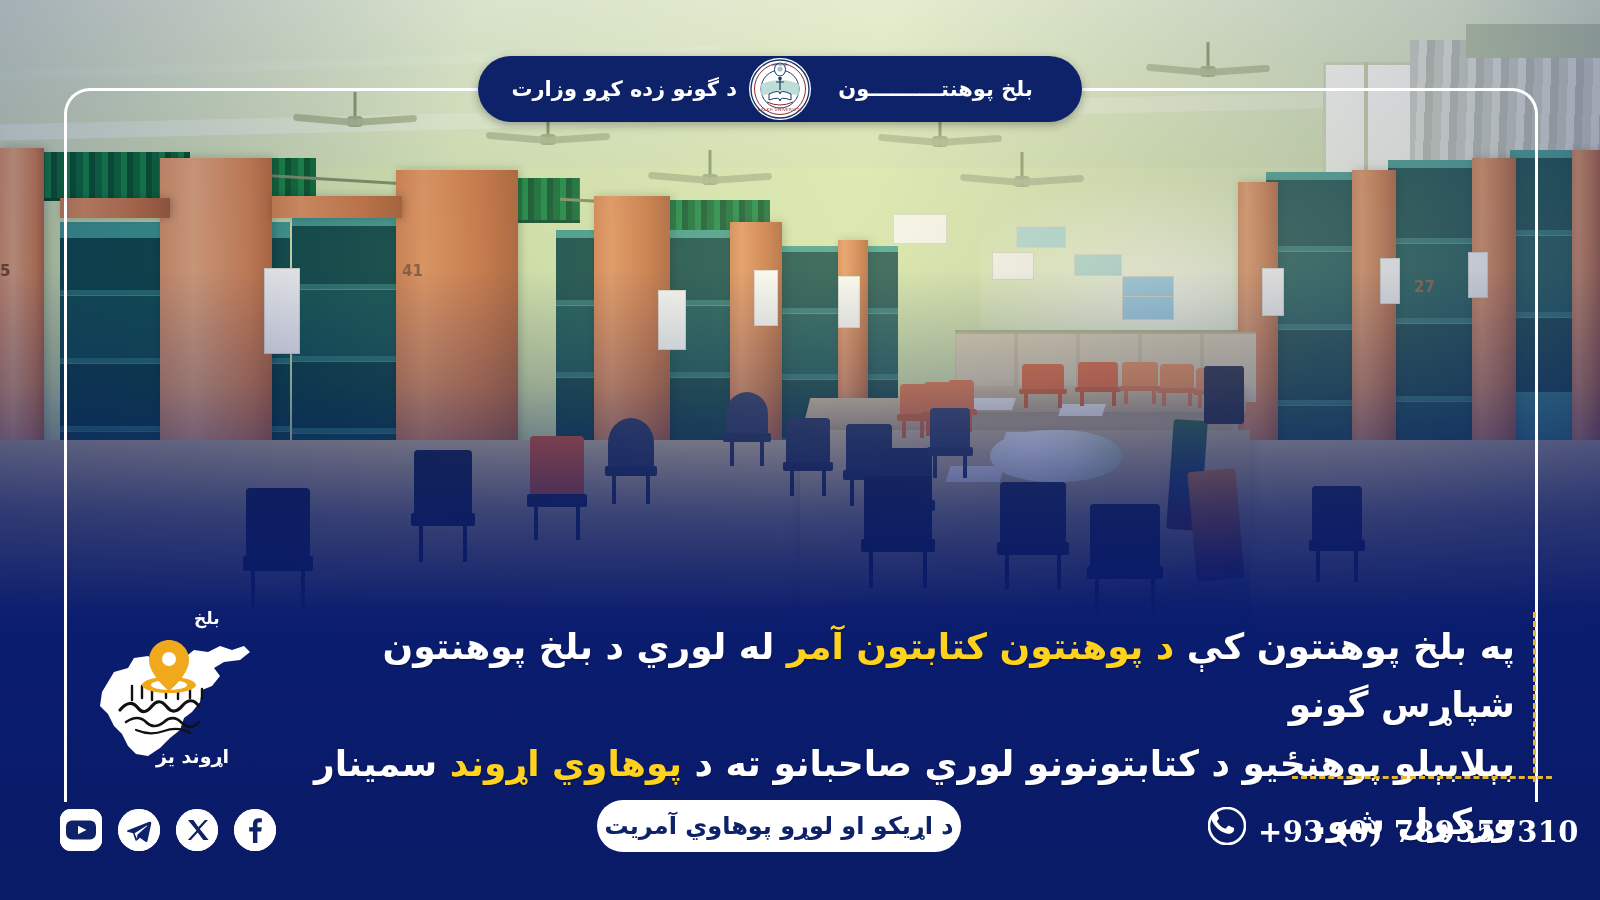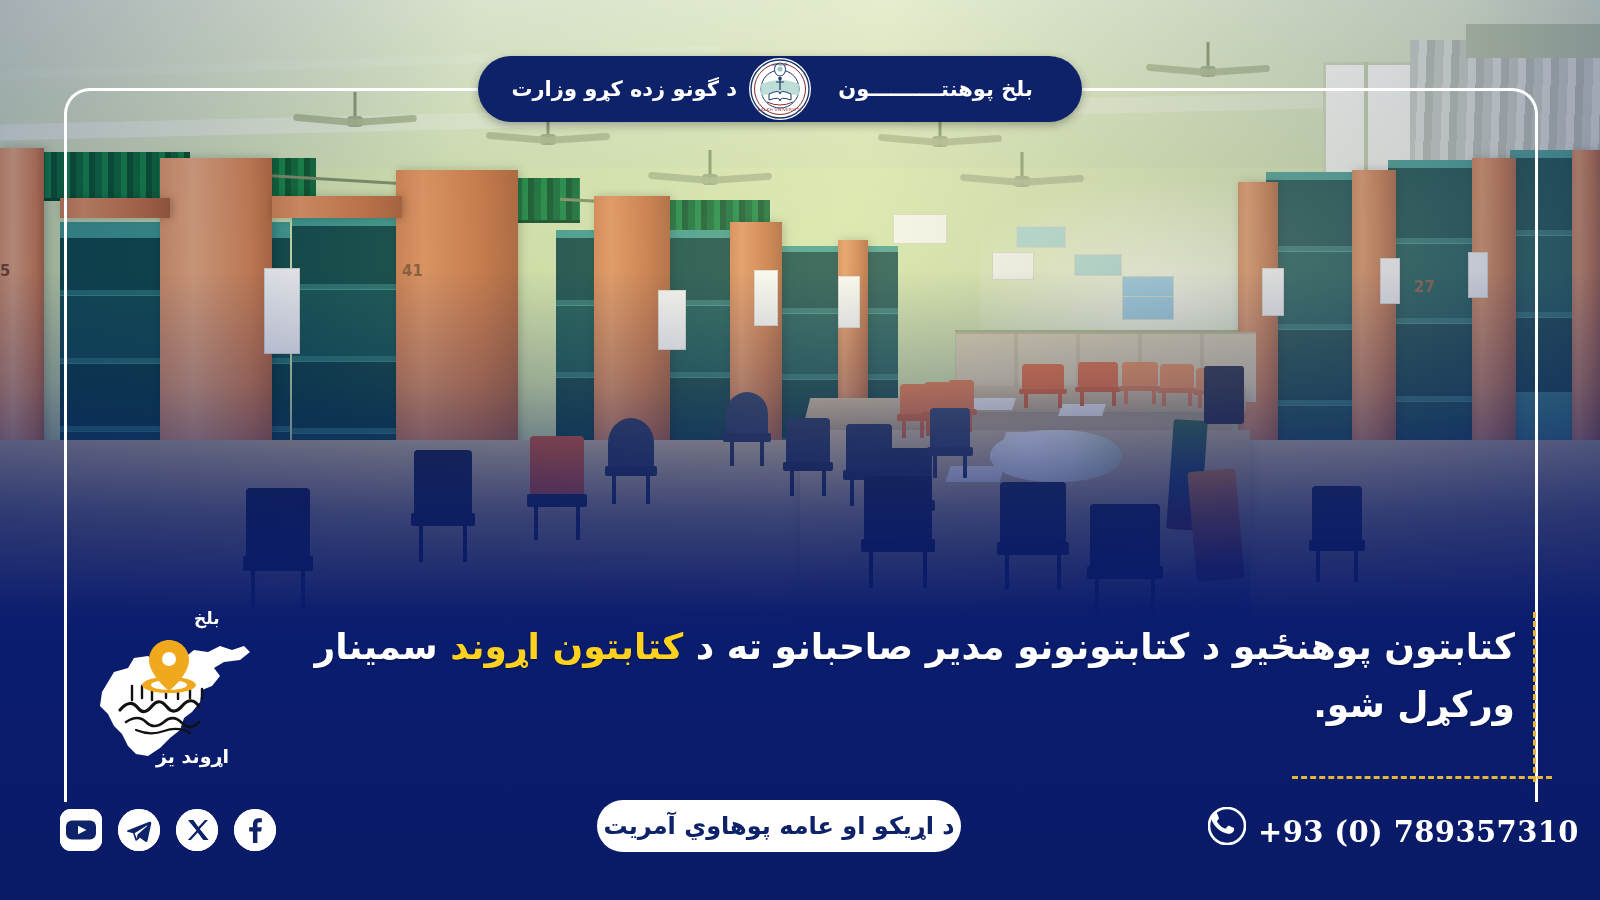--- a/index.html
+++ b/index.html
@@ -501,21 +501,24 @@
       <ellipse cx="95" cy="79" rx="18" ry="5" fill="#ffffff"></ellipse>
       <path d="M95 34 c-11 0 -20 9 -20 20 c0 15 20 31 20 31 c0 0 20 -16 20 -31 c0 -11 -9 -20 -20 -20 Z" fill="#f0a81c"></path>
       <circle cx="95" cy="53" r="7" fill="#ffffff"></circle>
     </svg>
     <div class="lbl lbl-top">بلخ</div>
     <div class="lbl lbl-bot">اړوند يز</div>
   </div>
 
   <div class="body-text">
     <div>
-      <span>کتابتون پوهنځيو د کتابتونونو مدير صاحبانو ته د </span><span class="hl">کتابتون اړوند</span><span> سمينار ورکړل شو.</span>
+      <span>په بلخ پوهنتون کې </span><span class="hl">د پوهنتون کتابتون آمر</span><span> له لوري د بلخ پوهنتون شپاړس گونو</span>
+    </div>
+    <div>
+      <span>بېلابېلو پوهنځيو د کتابتونونو لوري صاحبانو ته د </span><span class="hl">پوهاوي اړوند</span><span> سمينار ورکړل شو.</span>
     </div>
   </div>
 
   <div class="social">
     <a class="ic" href="#">
       <svg width="42" height="42" viewBox="0 0 42 42" aria-hidden="true">
         <circle cx="21" cy="21" r="21" fill="#ffffff"></circle>
         <path d="M23.4 34V22.6h3.8l.6-4.4h-4.4v-2.8c0-1.3.35-2.1 2.2-2.1h2.3V9.4c-.4-.05-1.77-.17-3.36-.17-3.33 0-5.6 2.03-5.6 5.76v3.2h-3.76v4.4h3.76V34z" fill="#0d2268"></path>
       </svg>
     </a>
@@ -534,21 +537,21 @@
     <a class="ic yt" href="#">
       <svg width="42" height="42" viewBox="0 0 42 42" aria-hidden="true">
         <rect x="0" y="0" width="42" height="42" rx="11" fill="#ffffff"></rect>
         <rect x="6" y="11.5" width="30" height="19" rx="6" fill="#0d2268"></rect>
         <path d="M18 16.8 26.5 21 18 25.2z" fill="#ffffff"></path>
       </svg>
     </a>
   </div>
 
   <div class="dept-pill">
-    <span>د اړيکو او عامه پوهاوي آمريت</span>
+    <span>د اړيکو او لوړو پوهاوي آمريت</span>
   </div>
 
   <div class="phone">
     <span>
       <svg width="38" height="38" viewBox="0 0 38 38" aria-hidden="true">
         <circle cx="19" cy="19" r="18" fill="none" stroke="#ffffff" stroke-width="2.6"></circle>
         <path d="M14.6 11.6c-.5-1.1-1-1.1-1.5-1.1h-1.2c-.45 0-1.15.17-1.75.83-.6.66-2.3 2.24-2.3 5.47 0 3.23 2.35 6.35 2.68 6.79.33.44 4.55 7.28 11.2 9.92 5.53 2.18 6.66 1.75 7.86 1.64 1.2-.11 3.87-1.58 4.42-3.1.55-1.53.55-2.84.38-3.12-.16-.27-.6-.44-1.26-.77-.66-.33-3.87-1.91-4.47-2.13-.6-.22-1.04-.33-1.48.33-.44.66-1.7 2.13-2.08 2.57-.38.44-.77.5-1.43.17-.66-.33-2.76-1.02-5.26-3.25-1.95-1.73-3.26-3.87-3.64-4.53-.38-.66-.04-1.02.29-1.35.3-.3.66-.77.99-1.15.33-.39.44-.66.66-1.1.22-.44.11-.83-.06-1.16-.16-.33-1.42-3.47-1.95-4.73Z" transform="translate(-3.5,-3.6) scale(0.86)" fill="#ffffff"></path>
       </svg>
     </span>
     <span class="num">+93 (0) 789357310</span>

